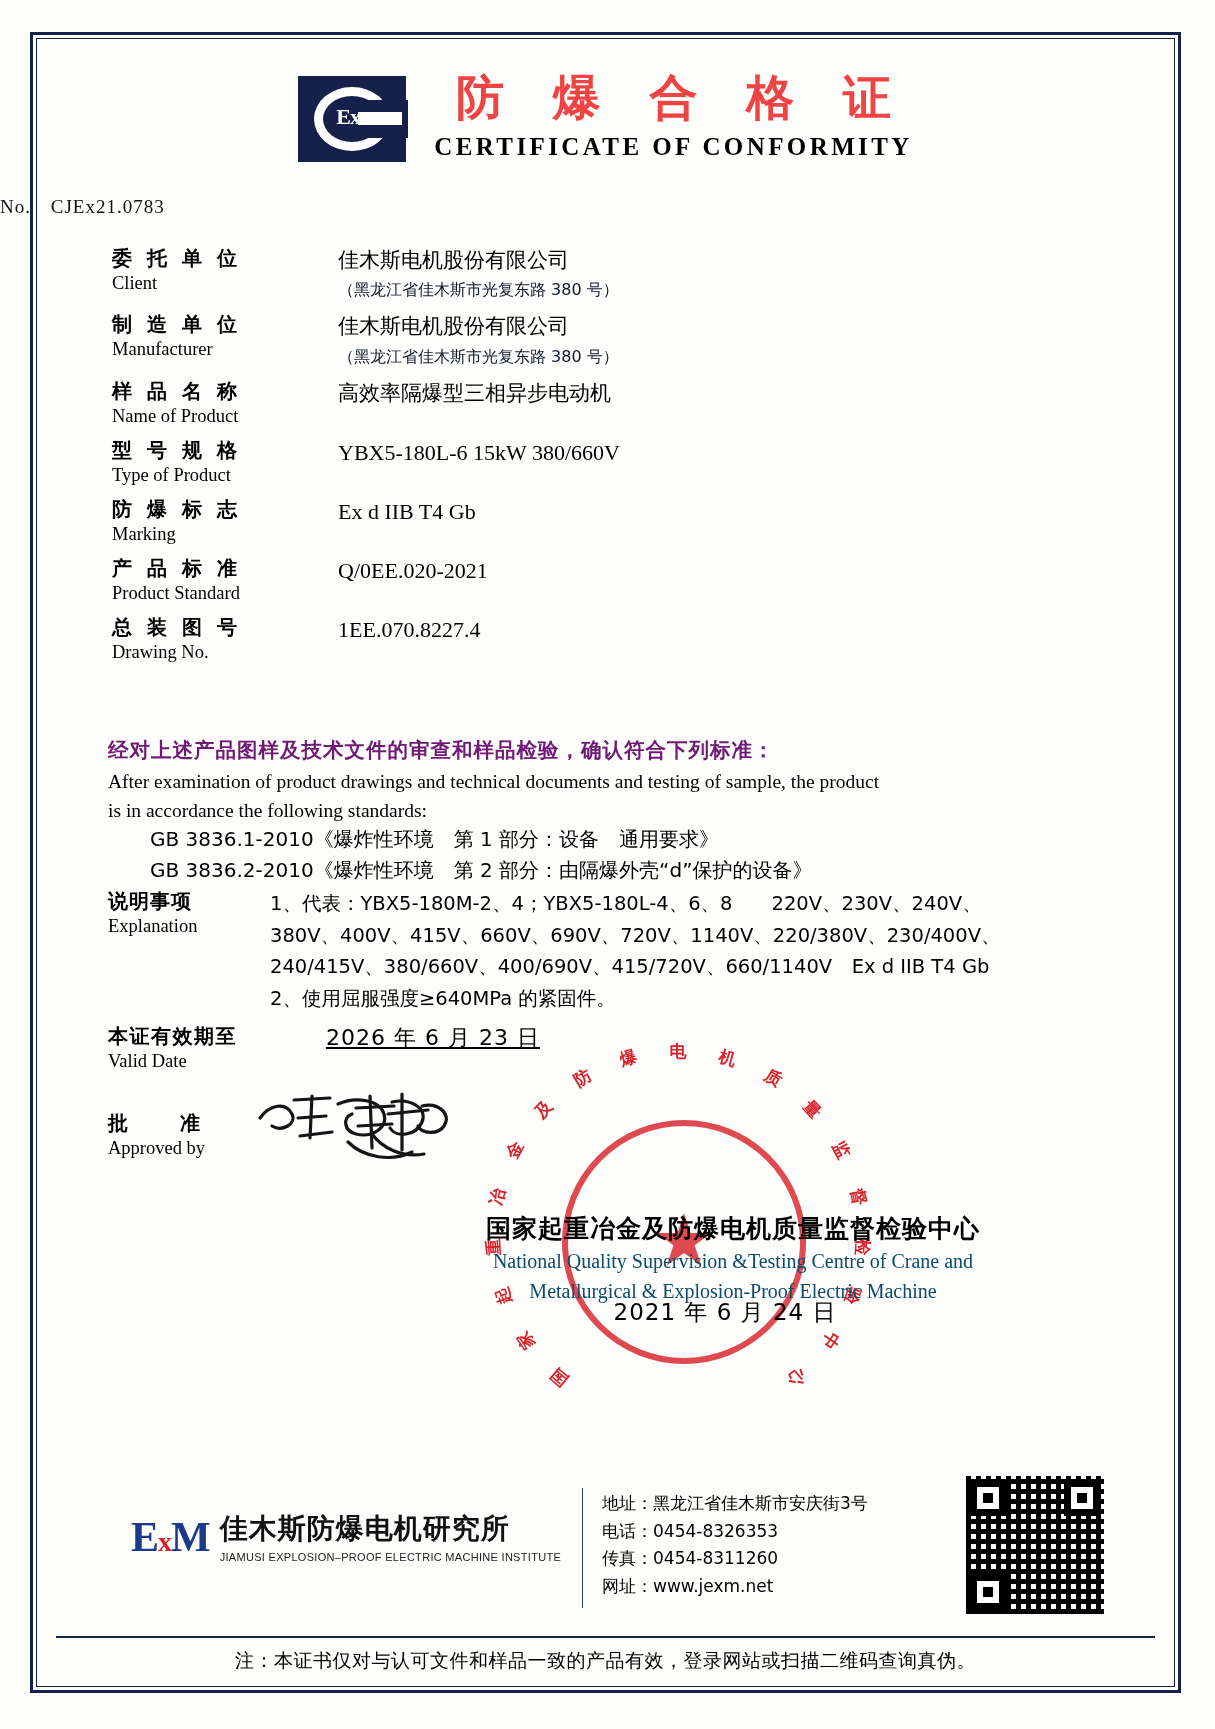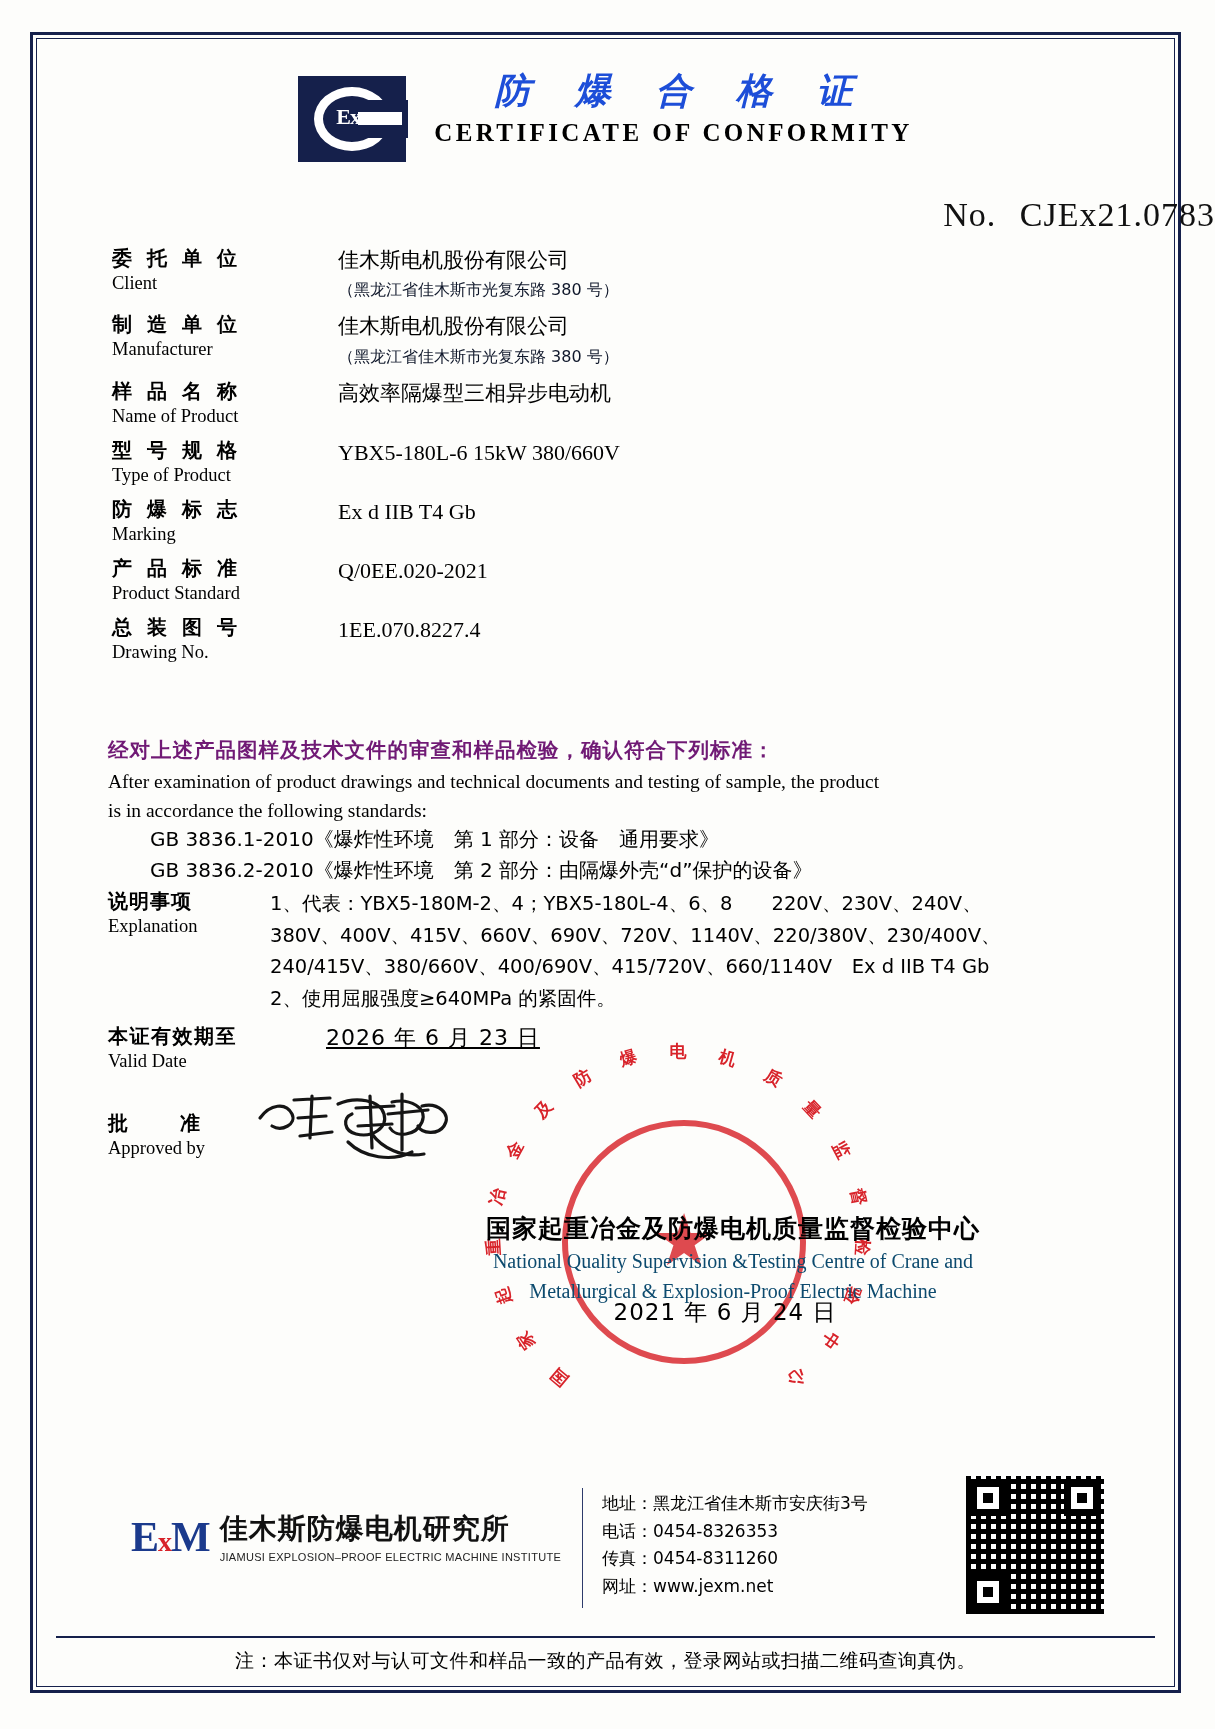--- a/index.html
+++ b/index.html
@@ -85,41 +85,40 @@
     color: #ffffff;
     font-family: "Liberation Serif", serif;
     font-weight: bold;
     font-size: 22px;
     letter-spacing: -1px;
   }
   .title-block { text-align: center; }
   .title-cn {
     font-family: "DejaVu Sans", sans-serif;
     font-weight: bold;
-    font-size: 36px;
+    font-size: 48px;
     letter-spacing: 16px;
-    color: #1d4ed8;
+    color: #ef4444;
     line-height: 1.15;
     padding-left: 16px;
-    font-style: italic;
   }
   .title-en {
     font-family: "Liberation Serif", serif;
     font-weight: bold;
     font-size: 25px;
     letter-spacing: 3.4px;
     color: #000;
     margin-top: 8px;
   }
   .cert-no {
     position: absolute;
     left: 0; top: 196px;
     width: 1215px;
-    text-align: right;
-    font-size: 34px;
+    text-align: left;
+    font-size: 19px;
     font-family: "Liberation Serif", serif;
     letter-spacing: 1px;
   }
   .cert-no .lbl { margin-right: 14px; }
 
   
   .fields {
     position: absolute;
     left: 112px;
     top: 245px;

